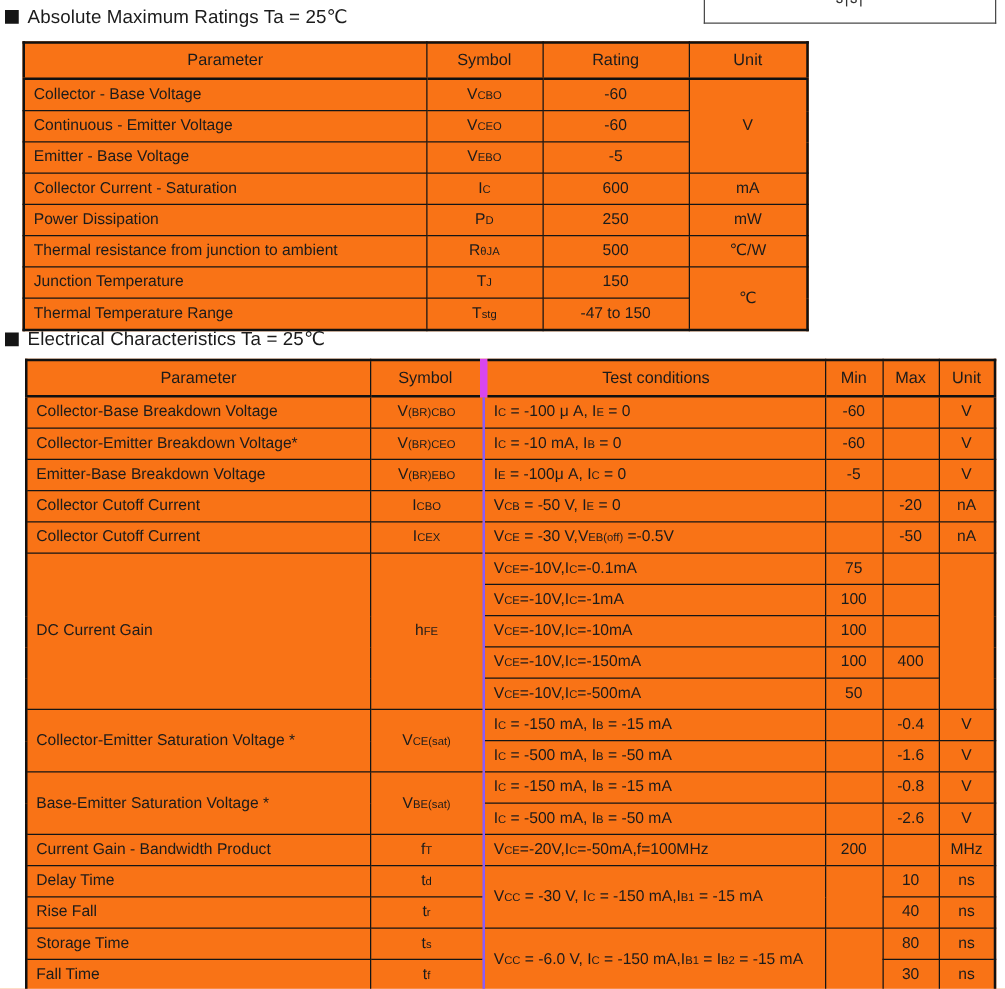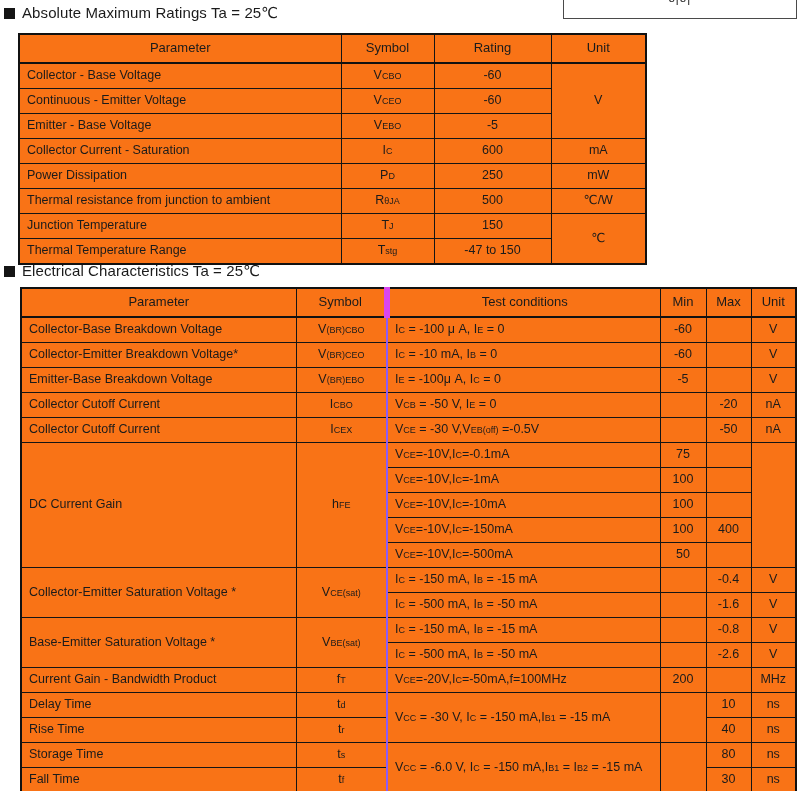--- a/index.html
+++ b/index.html
@@ -249,21 +249,21 @@
       </tr>
       <tr>
         <td class="al">Delay Time</td>
         <td>t<span class="sb">d</span></td>
         <td rowspan="2" class="al tc">V<span class="sb">CC</span> = -30 V, I<span class="sb">C</span> = -150 mA,I<span class="sb">B1</span> = -15 mA</td>
         <td rowspan="2"></td>
         <td>10</td>
         <td>ns</td>
       </tr>
       <tr>
-        <td class="al">Rise Time</td>
+        <td class="al">Rise Fall</td>
         <td>t<span class="sb">r</span></td>
         <td>40</td>
         <td>ns</td>
       </tr>
       <tr>
         <td class="al">Storage Time</td>
         <td>t<span class="sb">s</span></td>
         <td rowspan="2" class="al tc">V<span class="sb">CC</span> = -6.0 V, I<span class="sb">C</span> = -150 mA,I<span class="sb">B1</span> = I<span class="sb">B2</span> = -15 mA</td>
         <td rowspan="2"></td>
         <td>80</td>

